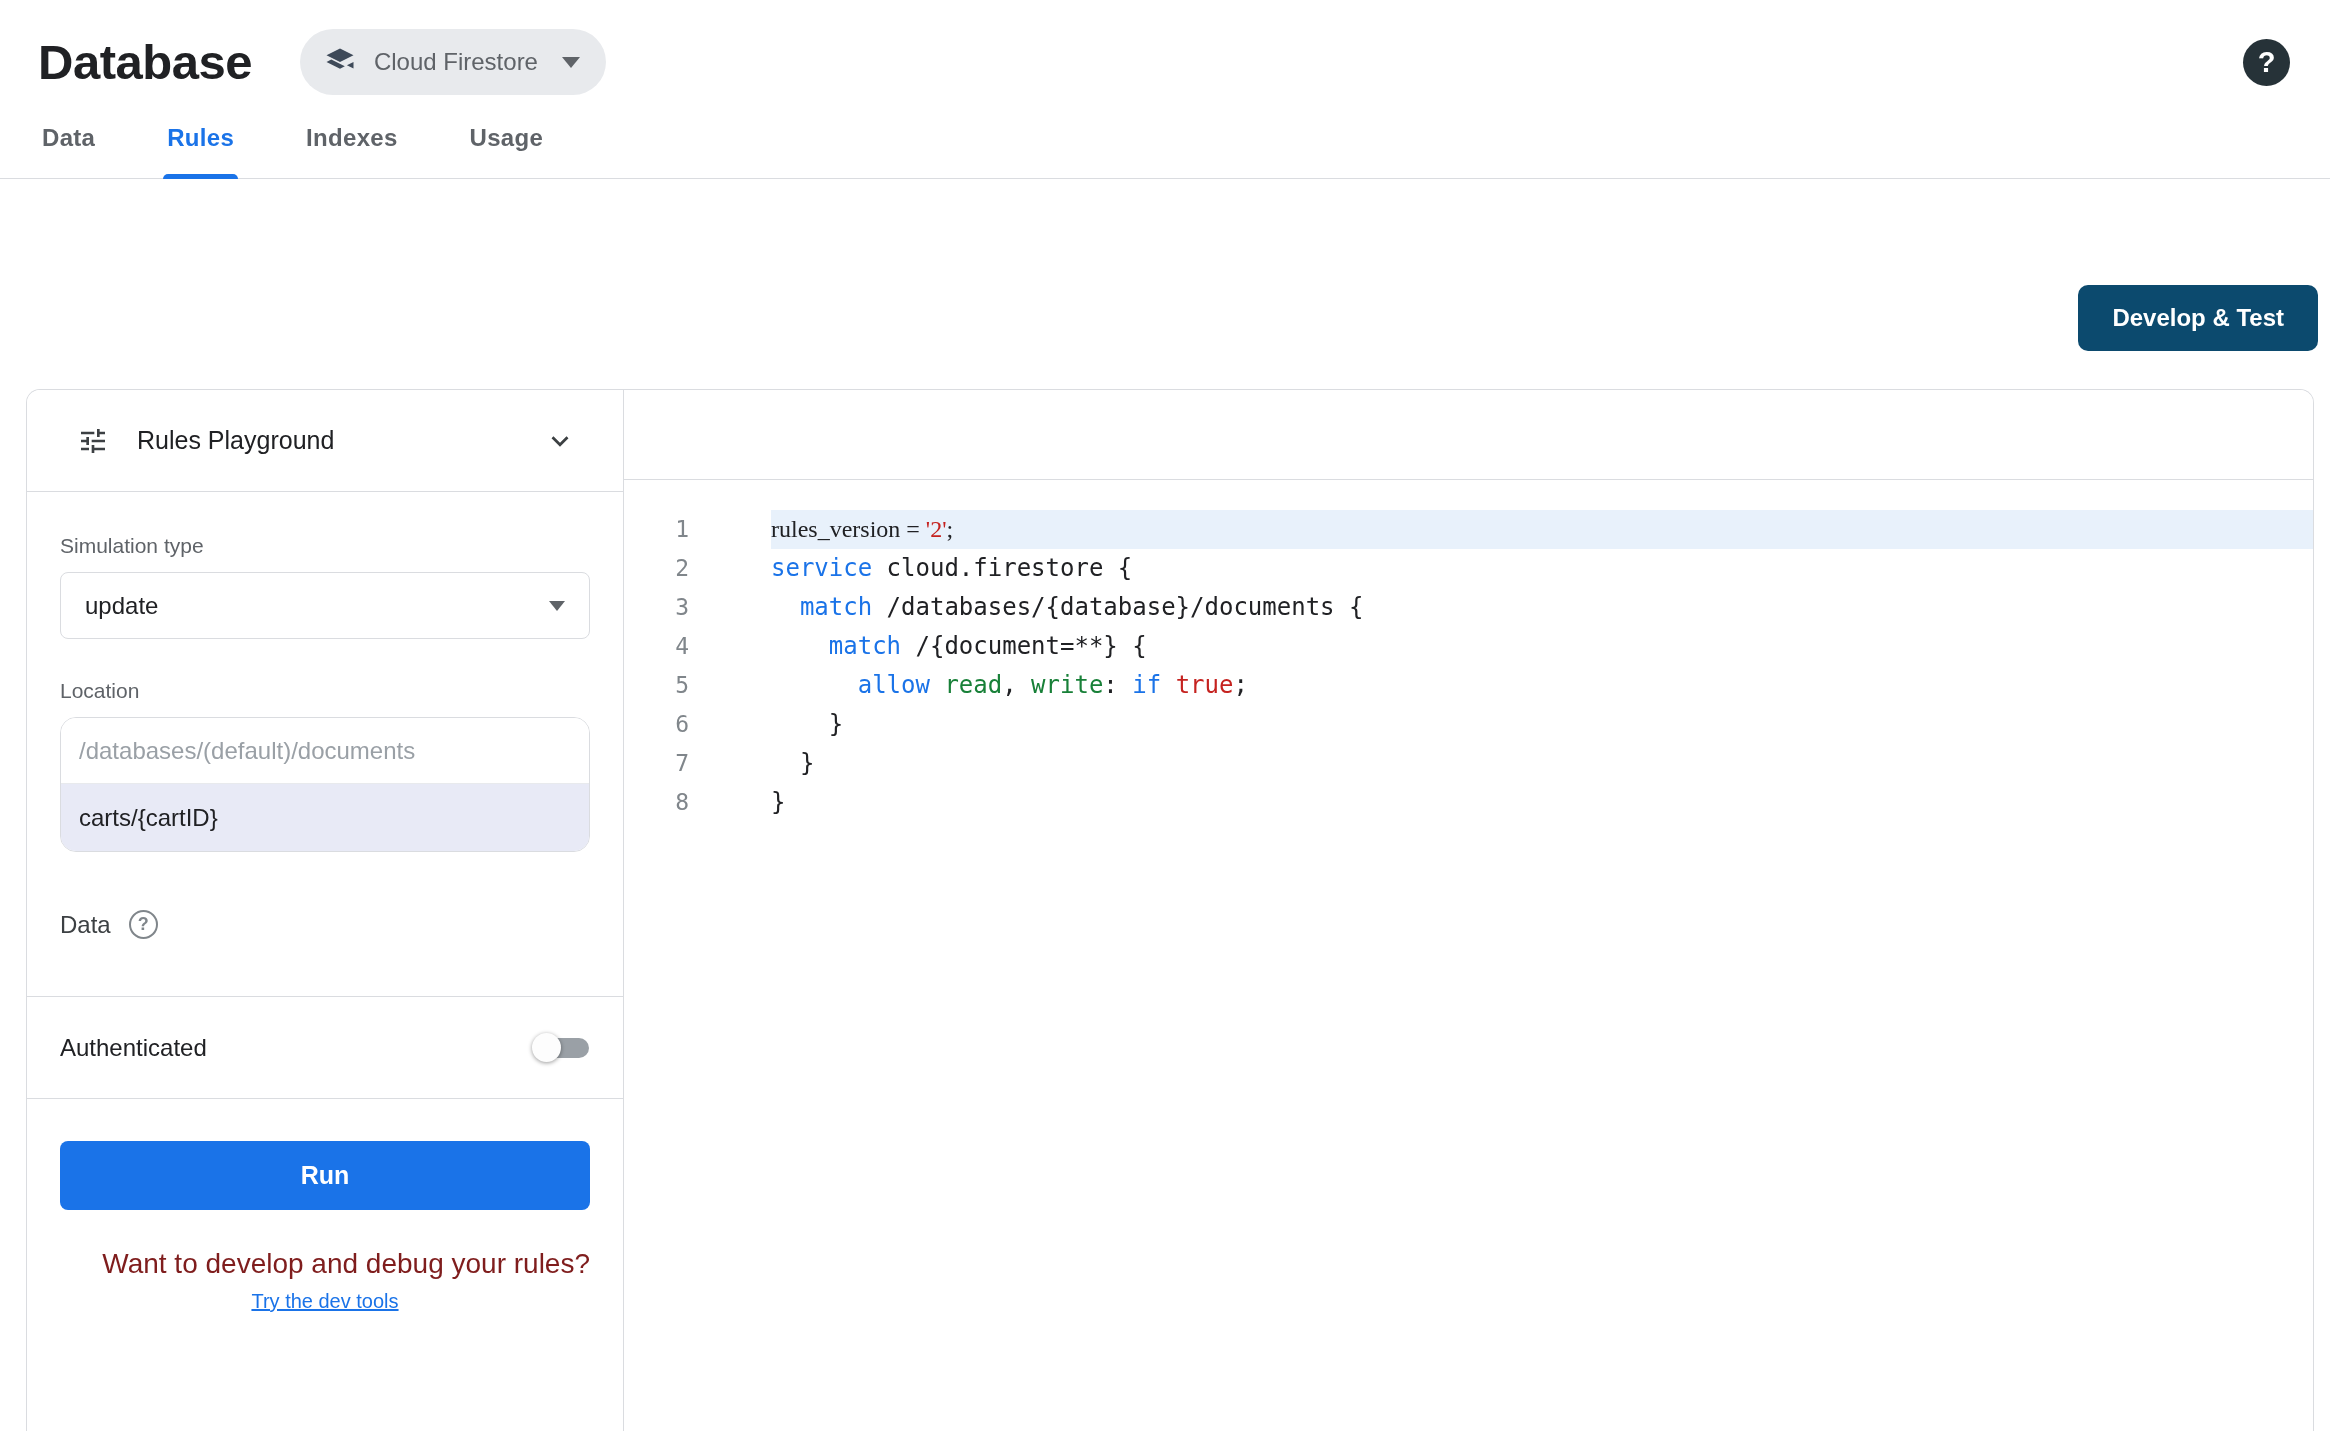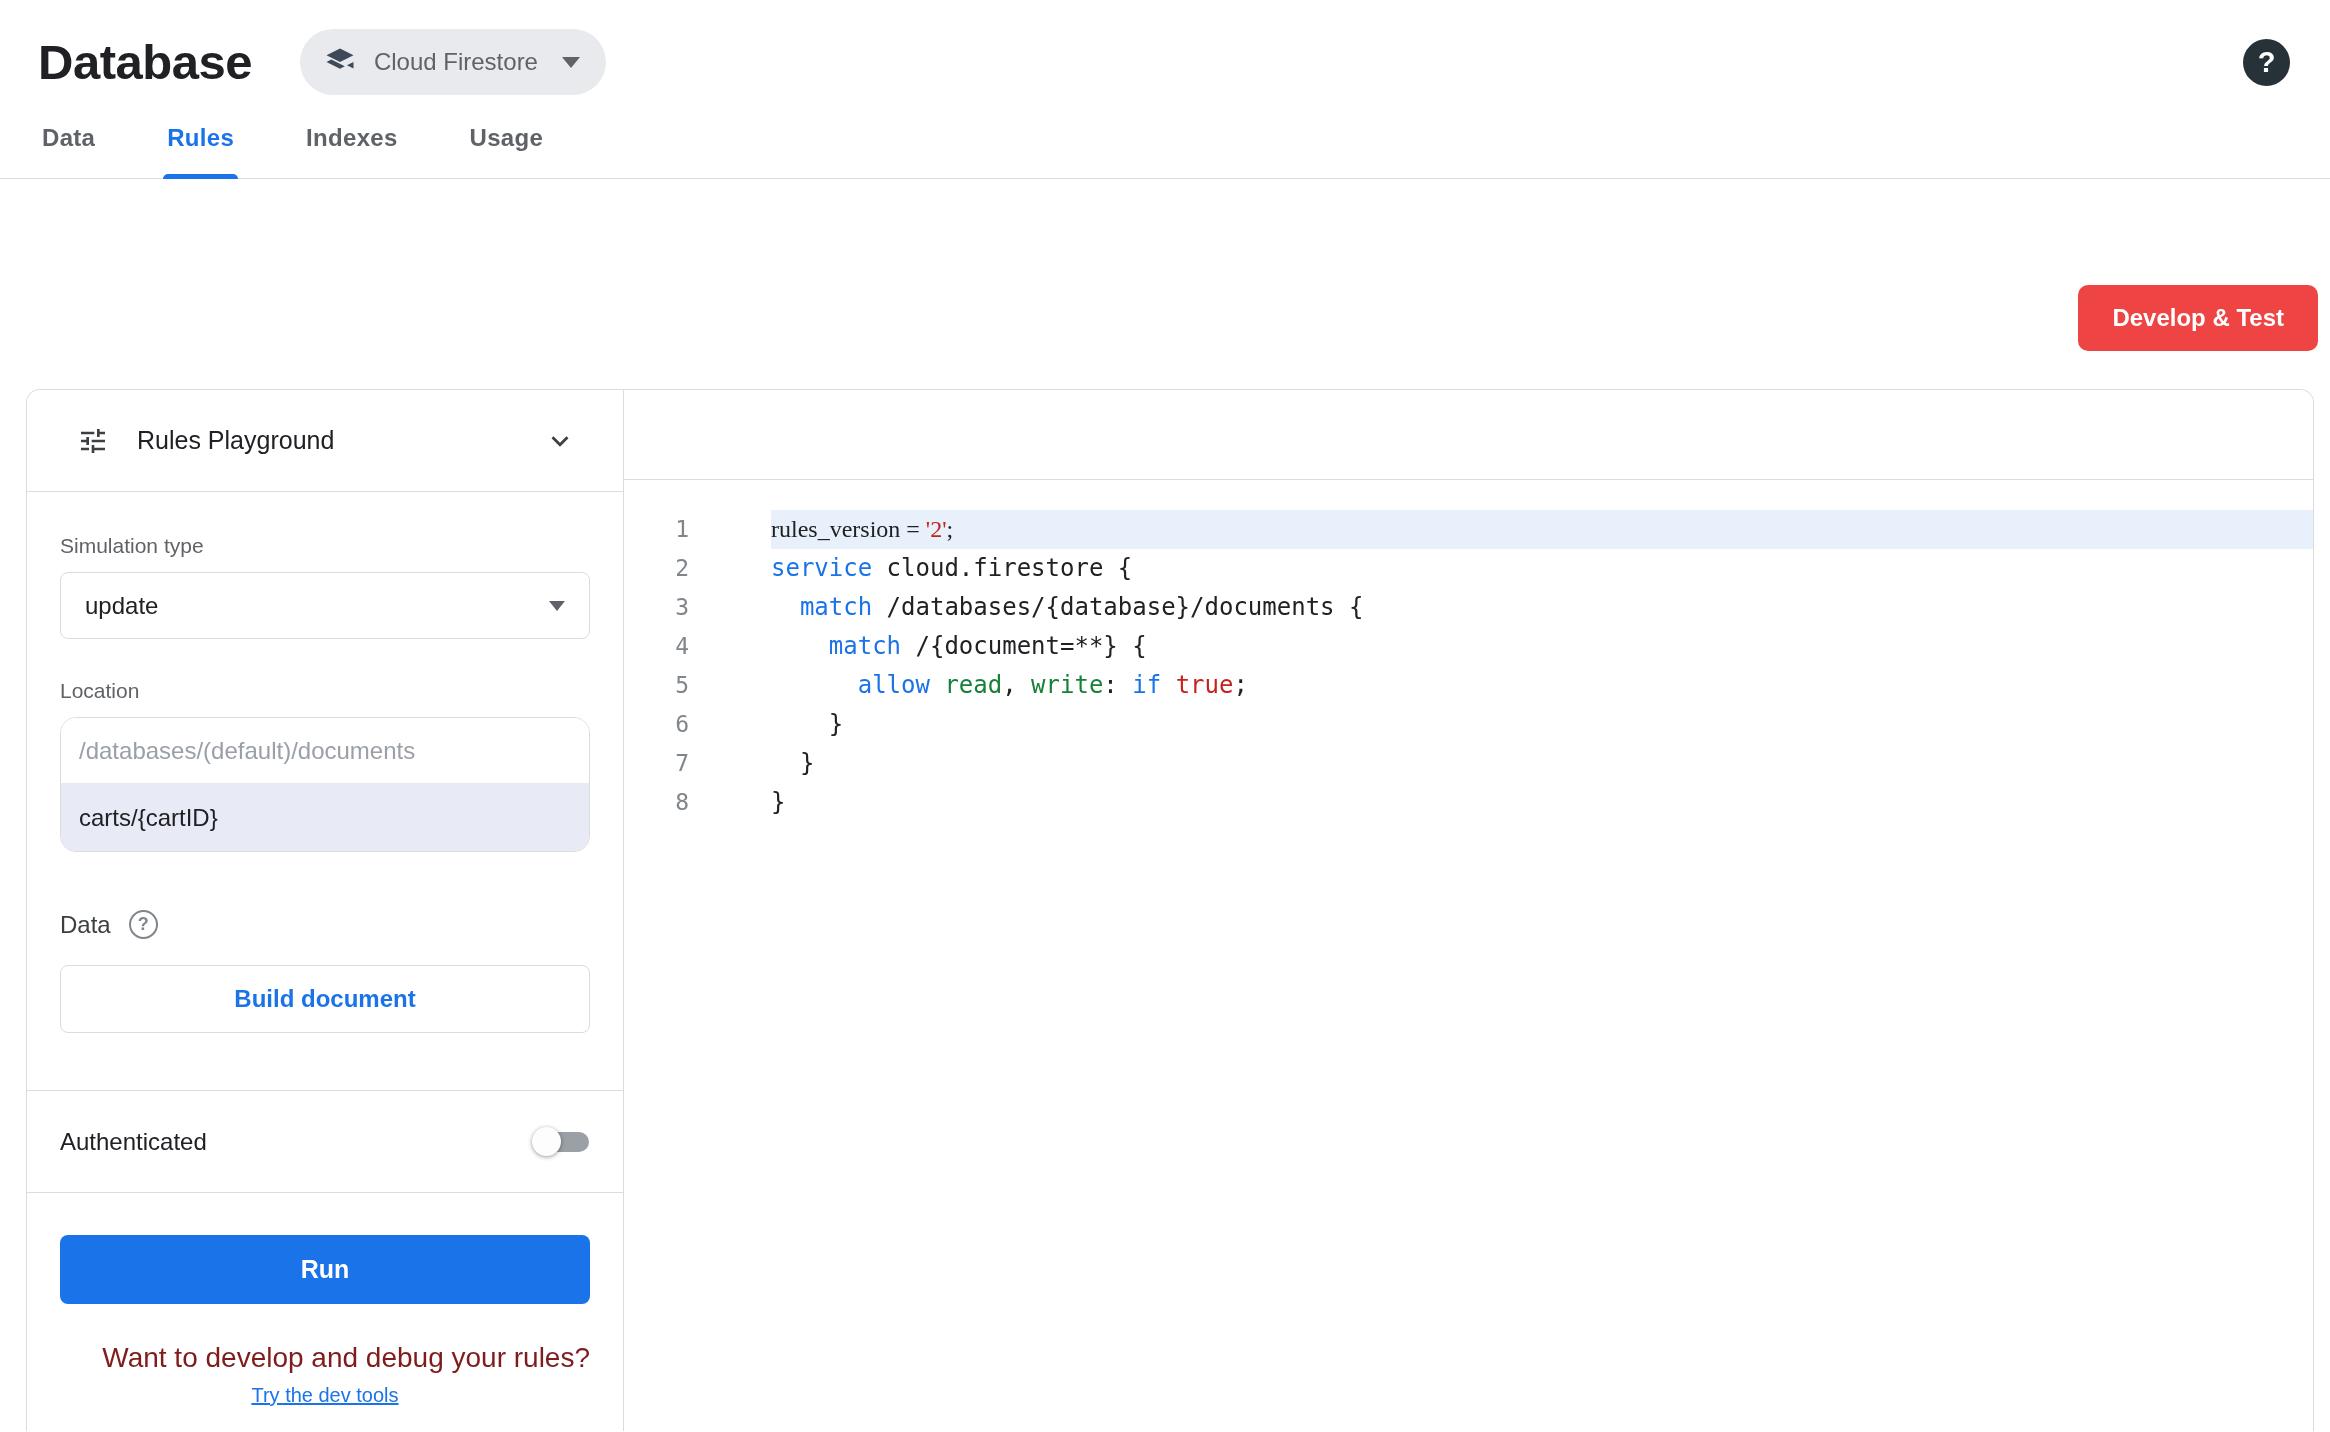--- a/index.html
+++ b/index.html
@@ -23,21 +23,21 @@
   
   .tabs { display:flex; padding:0 38px; gap:64px; border-bottom:1px solid #dadce0; margin-top:8px; }
   .tab { font-size:24px; font-weight:700; letter-spacing:0.3px; color:#5f6368;
     padding:16px 4px 26px; position:relative; cursor:pointer; }
   .tab.active { color:#1a73e8; }
   .tab.active::after { content:""; position:absolute; left:0; right:0; bottom:-1px; height:5px;
     background:#1a73e8; border-radius:5px 5px 0 0; }
 
   
   .actions-row { display:flex; justify-content:flex-end; padding:0 12px; margin-top:106px; }
-  .devtest-btn { height:66px; padding:0 34px; background:#ef4444; color:#fff; border:none;
+  .devtest-btn { height:66px; padding:0 34px; background:#0c4a6e; color:#fff; border:none;
     border-radius:10px; font-size:24px; font-weight:700; font-family:inherit; cursor:pointer; }
 
   
   .card { margin:38px 16px 0 26px; height:1042px; border:1px solid #dadce0; border-bottom:none;
     border-radius:14px 14px 0 0; display:flex; overflow:hidden; }
 
   
   .panel { width:597px; min-width:597px; border-right:1px solid #dadce0; display:flex; flex-direction:column; background:#fff; }
   .panel-header { height:102px; display:flex; align-items:center; gap:28px; padding:0 48px 0 50px;
     border-bottom:1px solid #dadce0; cursor:pointer; }
@@ -151,21 +151,20 @@
       <div class="field-label location-label">Location</div>
       <div class="location-group">
         <div class="loc-prefix">/databases/(default)/documents</div>
         <div class="loc-value">carts/{cartID}</div>
       </div>
 
       <div class="data-row">
         <span>Data</span>
         <span class="qmark">?</span>
       </div>
-      <button class="build-btn">Build document</button>
       <div class="form-bottom-pad"></div>
     </div>
 
     <div class="section-divider"></div>
 
     <div class="auth-row">
       <span class="auth-label">Authenticated</span>
       <span class="toggle">
         <span class="toggle-track"></span>
         <span class="toggle-knob"></span>

